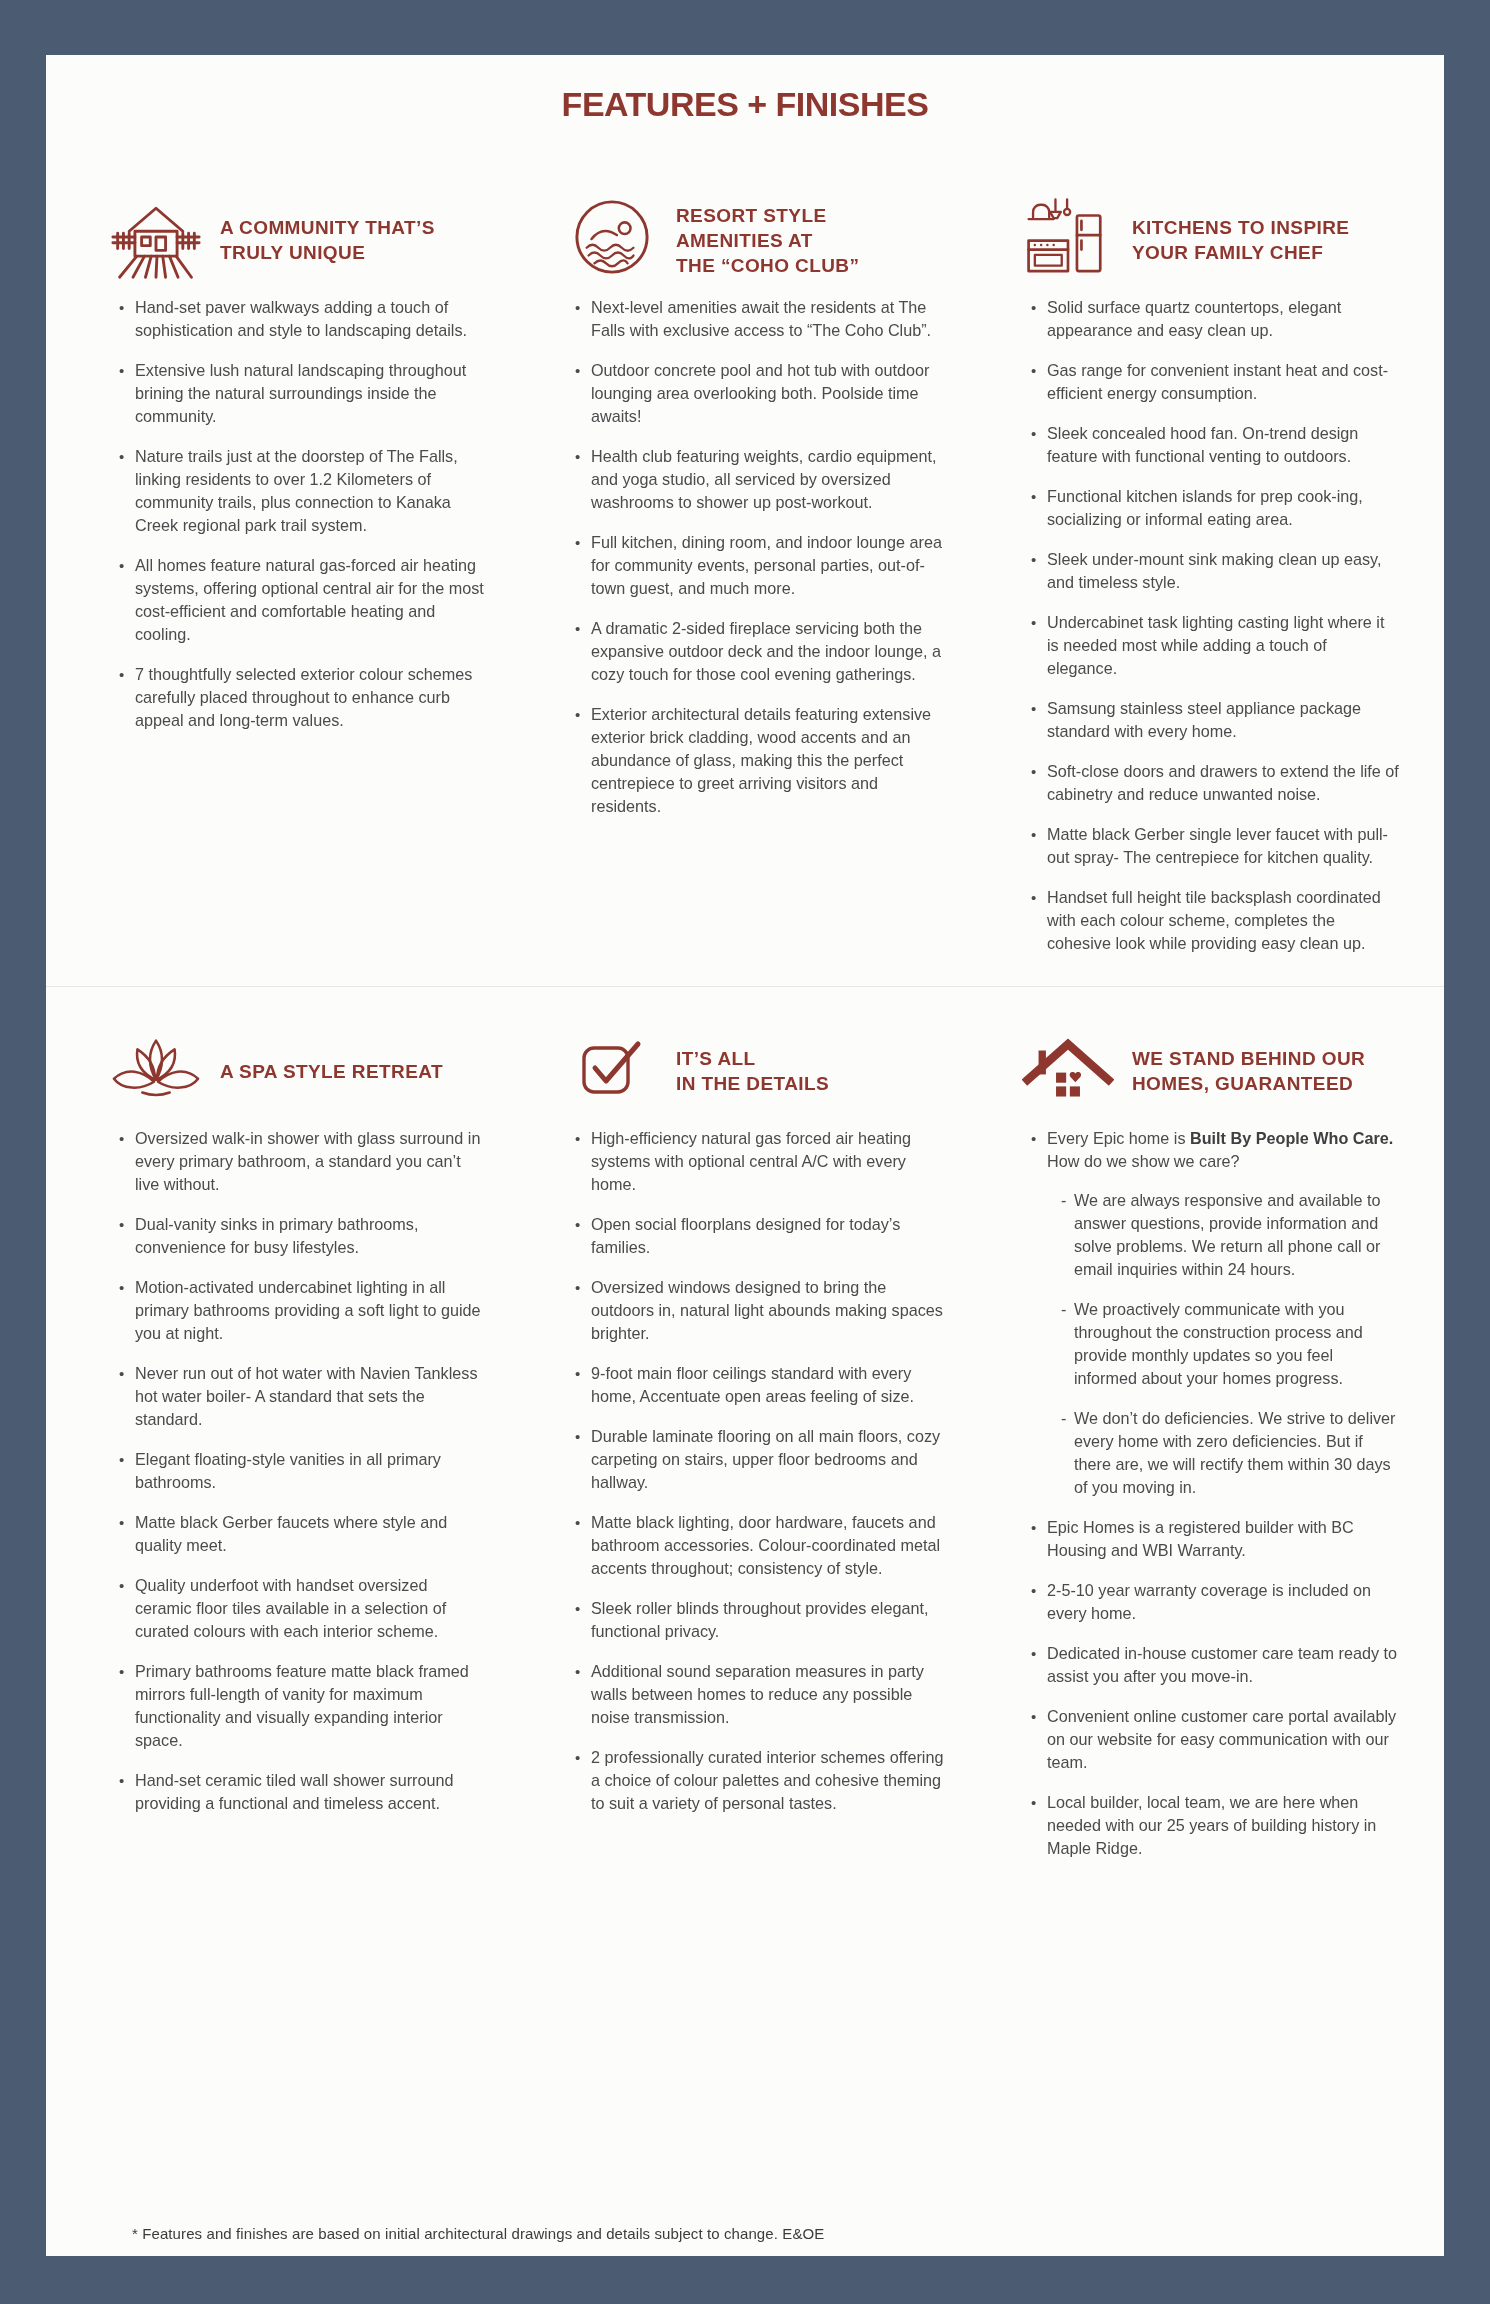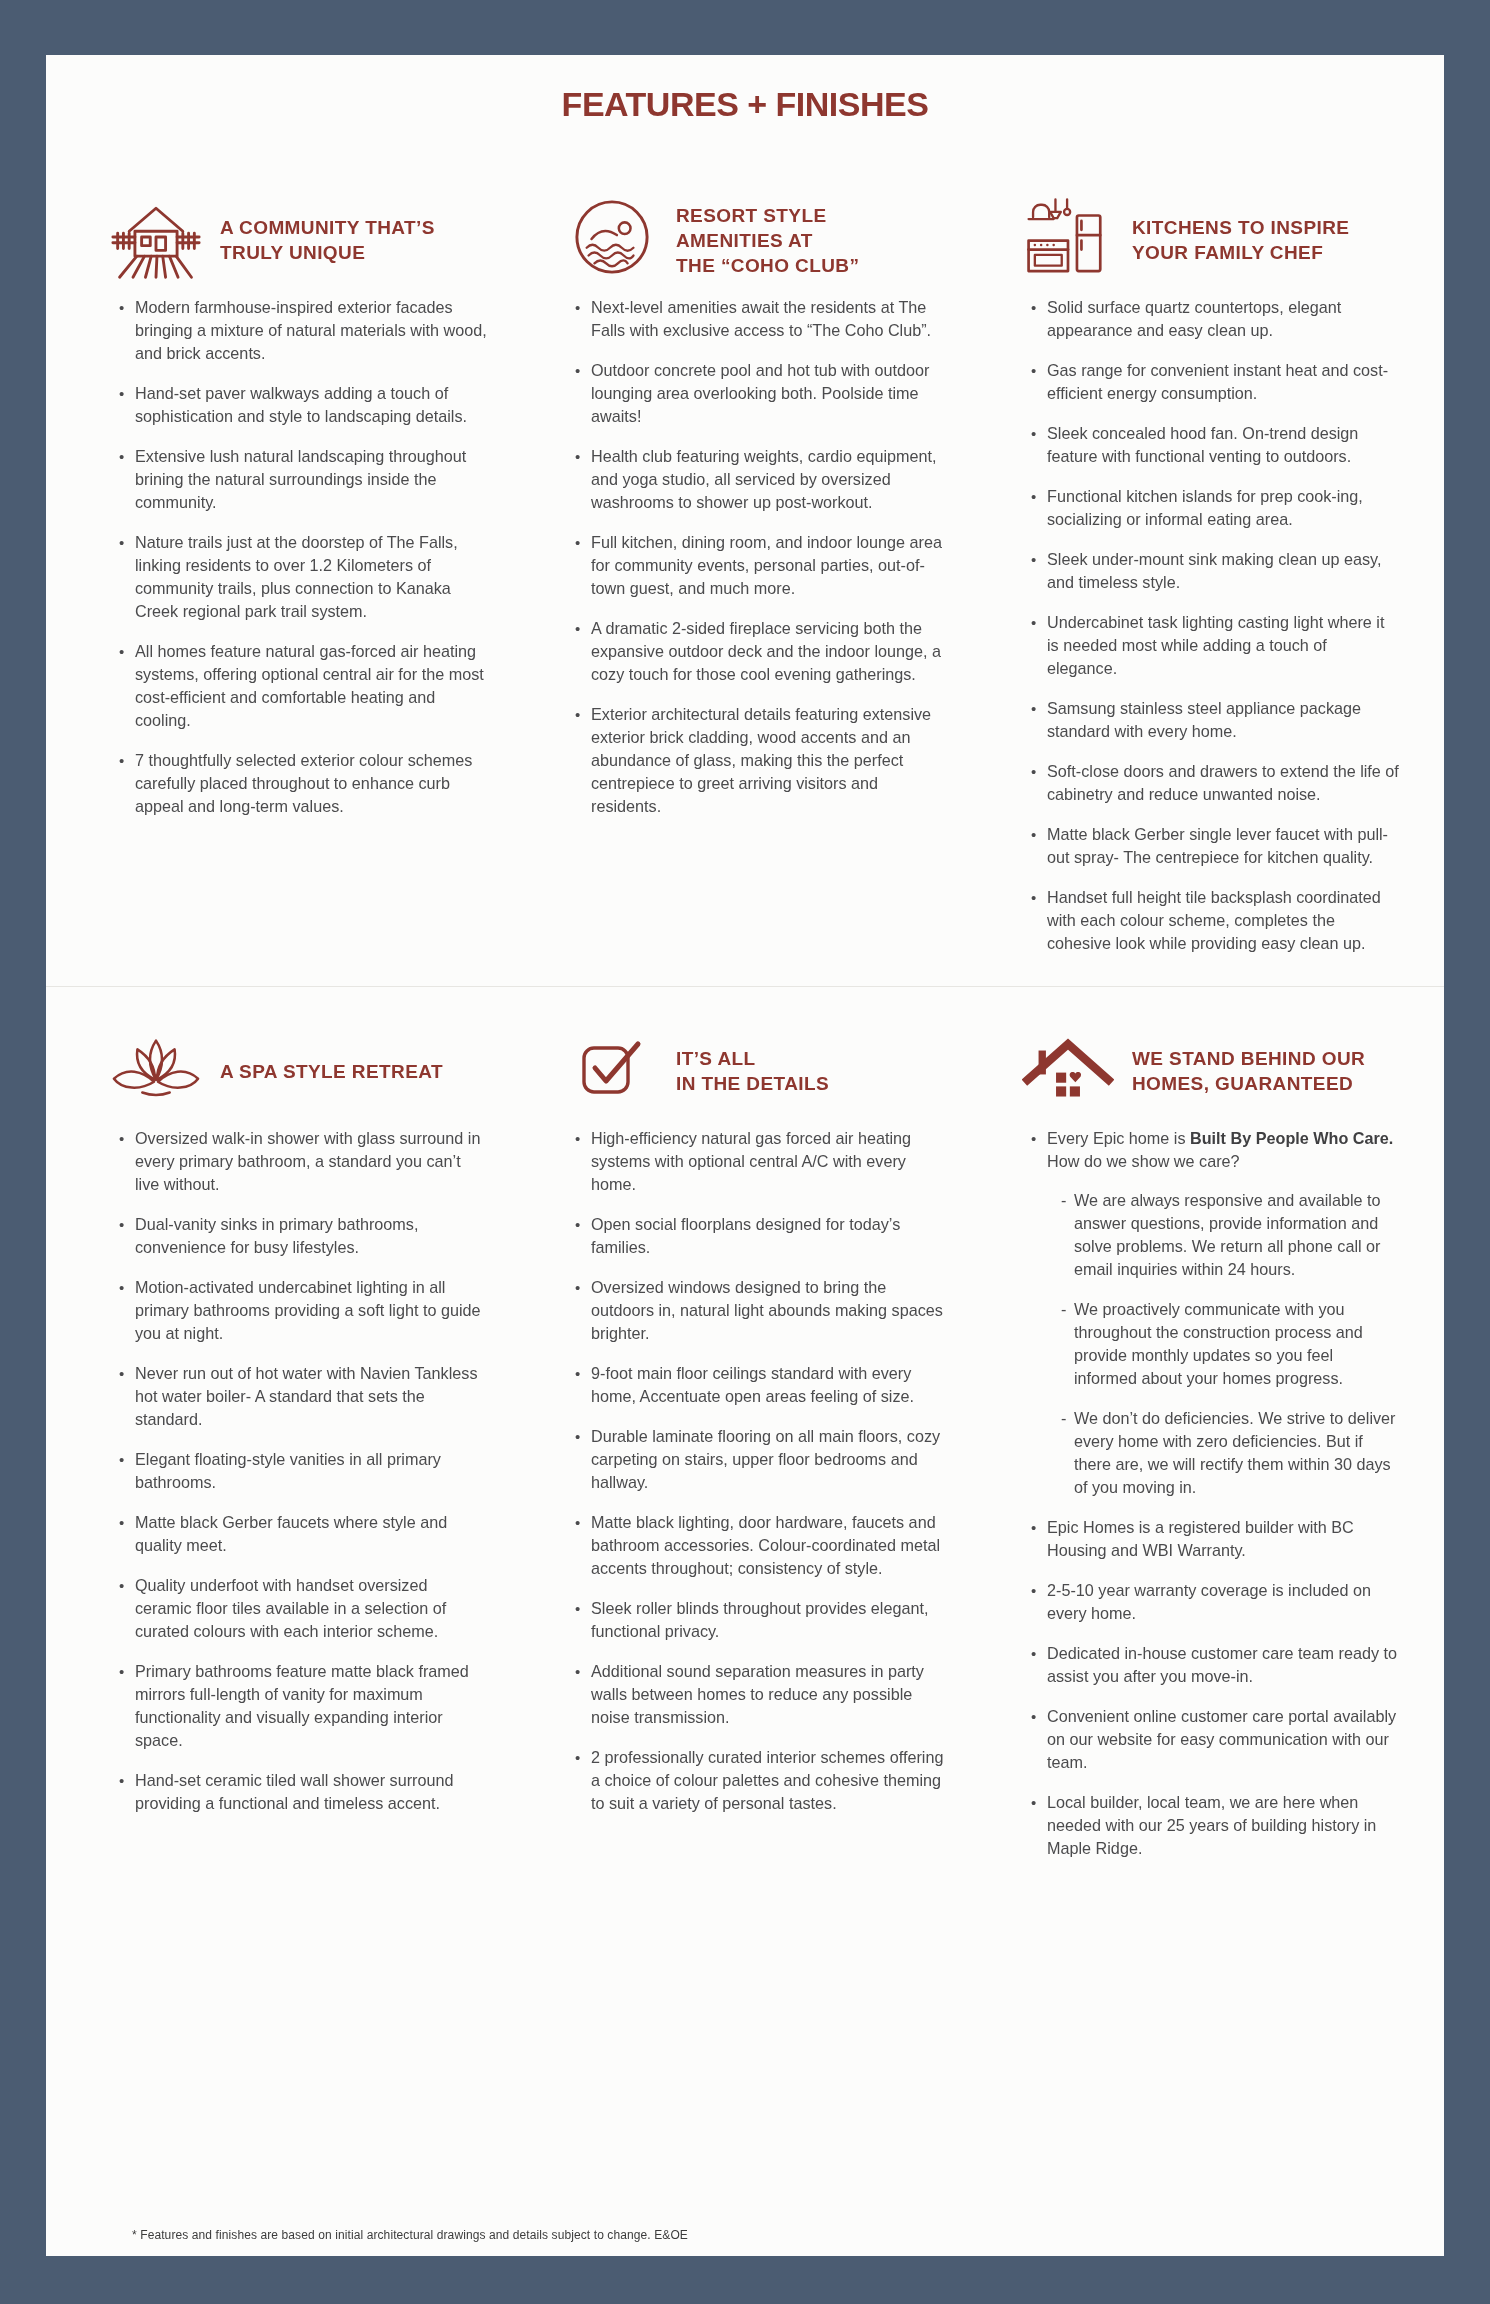--- a/index.html
+++ b/index.html
@@ -57,21 +57,21 @@
   }
   ul.subs > li{
     position:relative;padding-left:13px;margin:0 0 17px 14px;
     font-size:16.2px;line-height:23px;color:#4b4b4d;
   }
   ul.subs > li::before{
     content:"-";position:absolute;left:0;top:0;color:#4b4b4d;
   }
   .footnote{
     position:absolute;left:86px;bottom:14px;
-    font-size:12px;color:#3c3c3c;letter-spacing:0.1px;
+    font-size:15px;color:#3c3c3c;letter-spacing:0.1px;
   }
 </style>
 </head>
 <body>
 
 <div class="page">
 
   <h1 class="page-title">FEATURES + FINISHES</h1>
 
   <div class="grid row1">
@@ -88,21 +88,20 @@
             <path d="M70 44 H93 M70 50 H93 M76 40 V56 M82 40 V56 M88 40 V56"></path>
             <path d="M28 64 L10 86 M36 64 L24 86 M43 64 L37 86 M49 64 L48 86 M55 64 L58 86 M62 64 L71 86 M69 64 L85 86"></path>
           </svg>
         </span>
         <h2 class="sec-title">
             <div>A COMMUNITY THAT’S</div>
             <div>TRULY UNIQUE</div>
           </h2>
       </div>
       <ul class="bullets">
-          <li><span>Modern farmhouse-inspired exterior facades bringing a mixture of natural materials with wood, and brick accents.</span></li>
           <li><span>Hand-set paver walkways adding a touch of sophistication and style to landscaping details.</span></li>
           <li><span>Extensive lush natural landscaping throughout brining the natural surroundings inside the community.</span></li>
           <li><span>Nature trails just at the doorstep of The Falls, linking residents to over 1.2 Kilometers of community trails, plus connection to Kanaka Creek regional park trail system.</span></li>
           <li><span>All homes feature natural gas-forced air heating systems, offering optional central air for the most cost-efficient and comfortable heating and cooling.</span></li>
           <li><span>7 thoughtfully selected exterior colour schemes carefully placed throughout to enhance curb appeal and long-term values.</span></li>
         </ul>
     </section>
 
     <section>
       <div class="sec-head">

